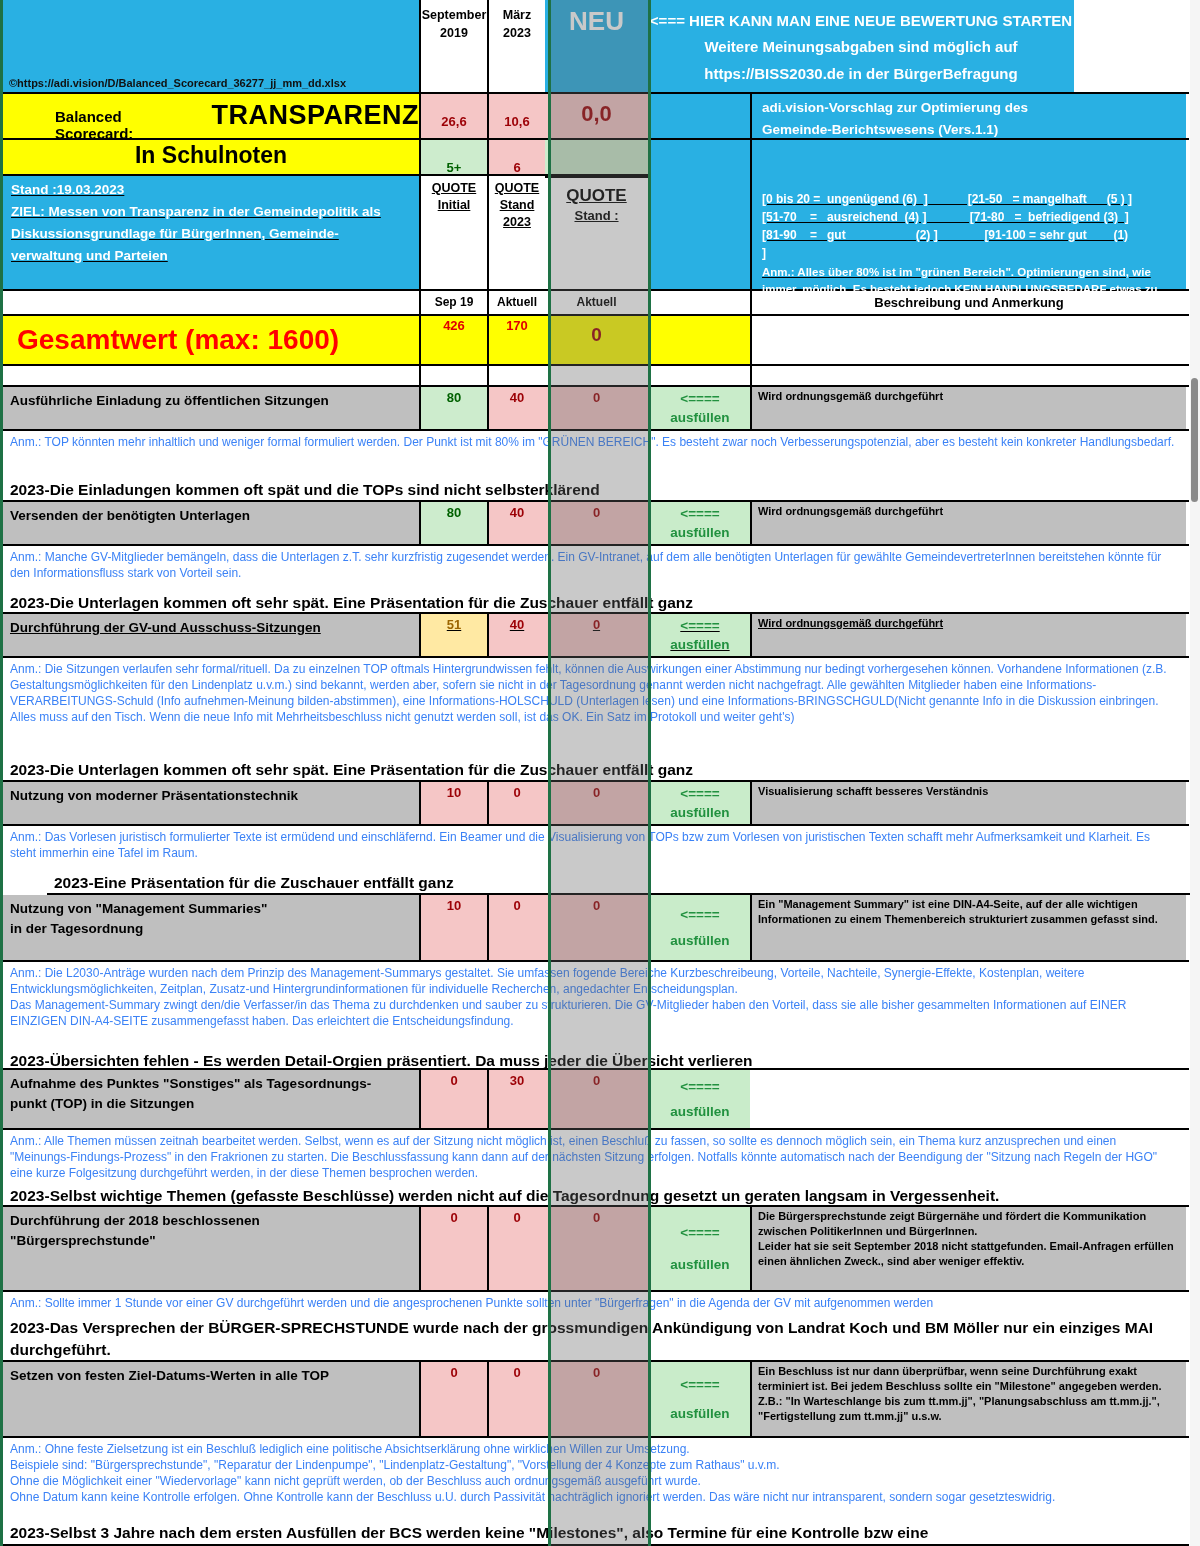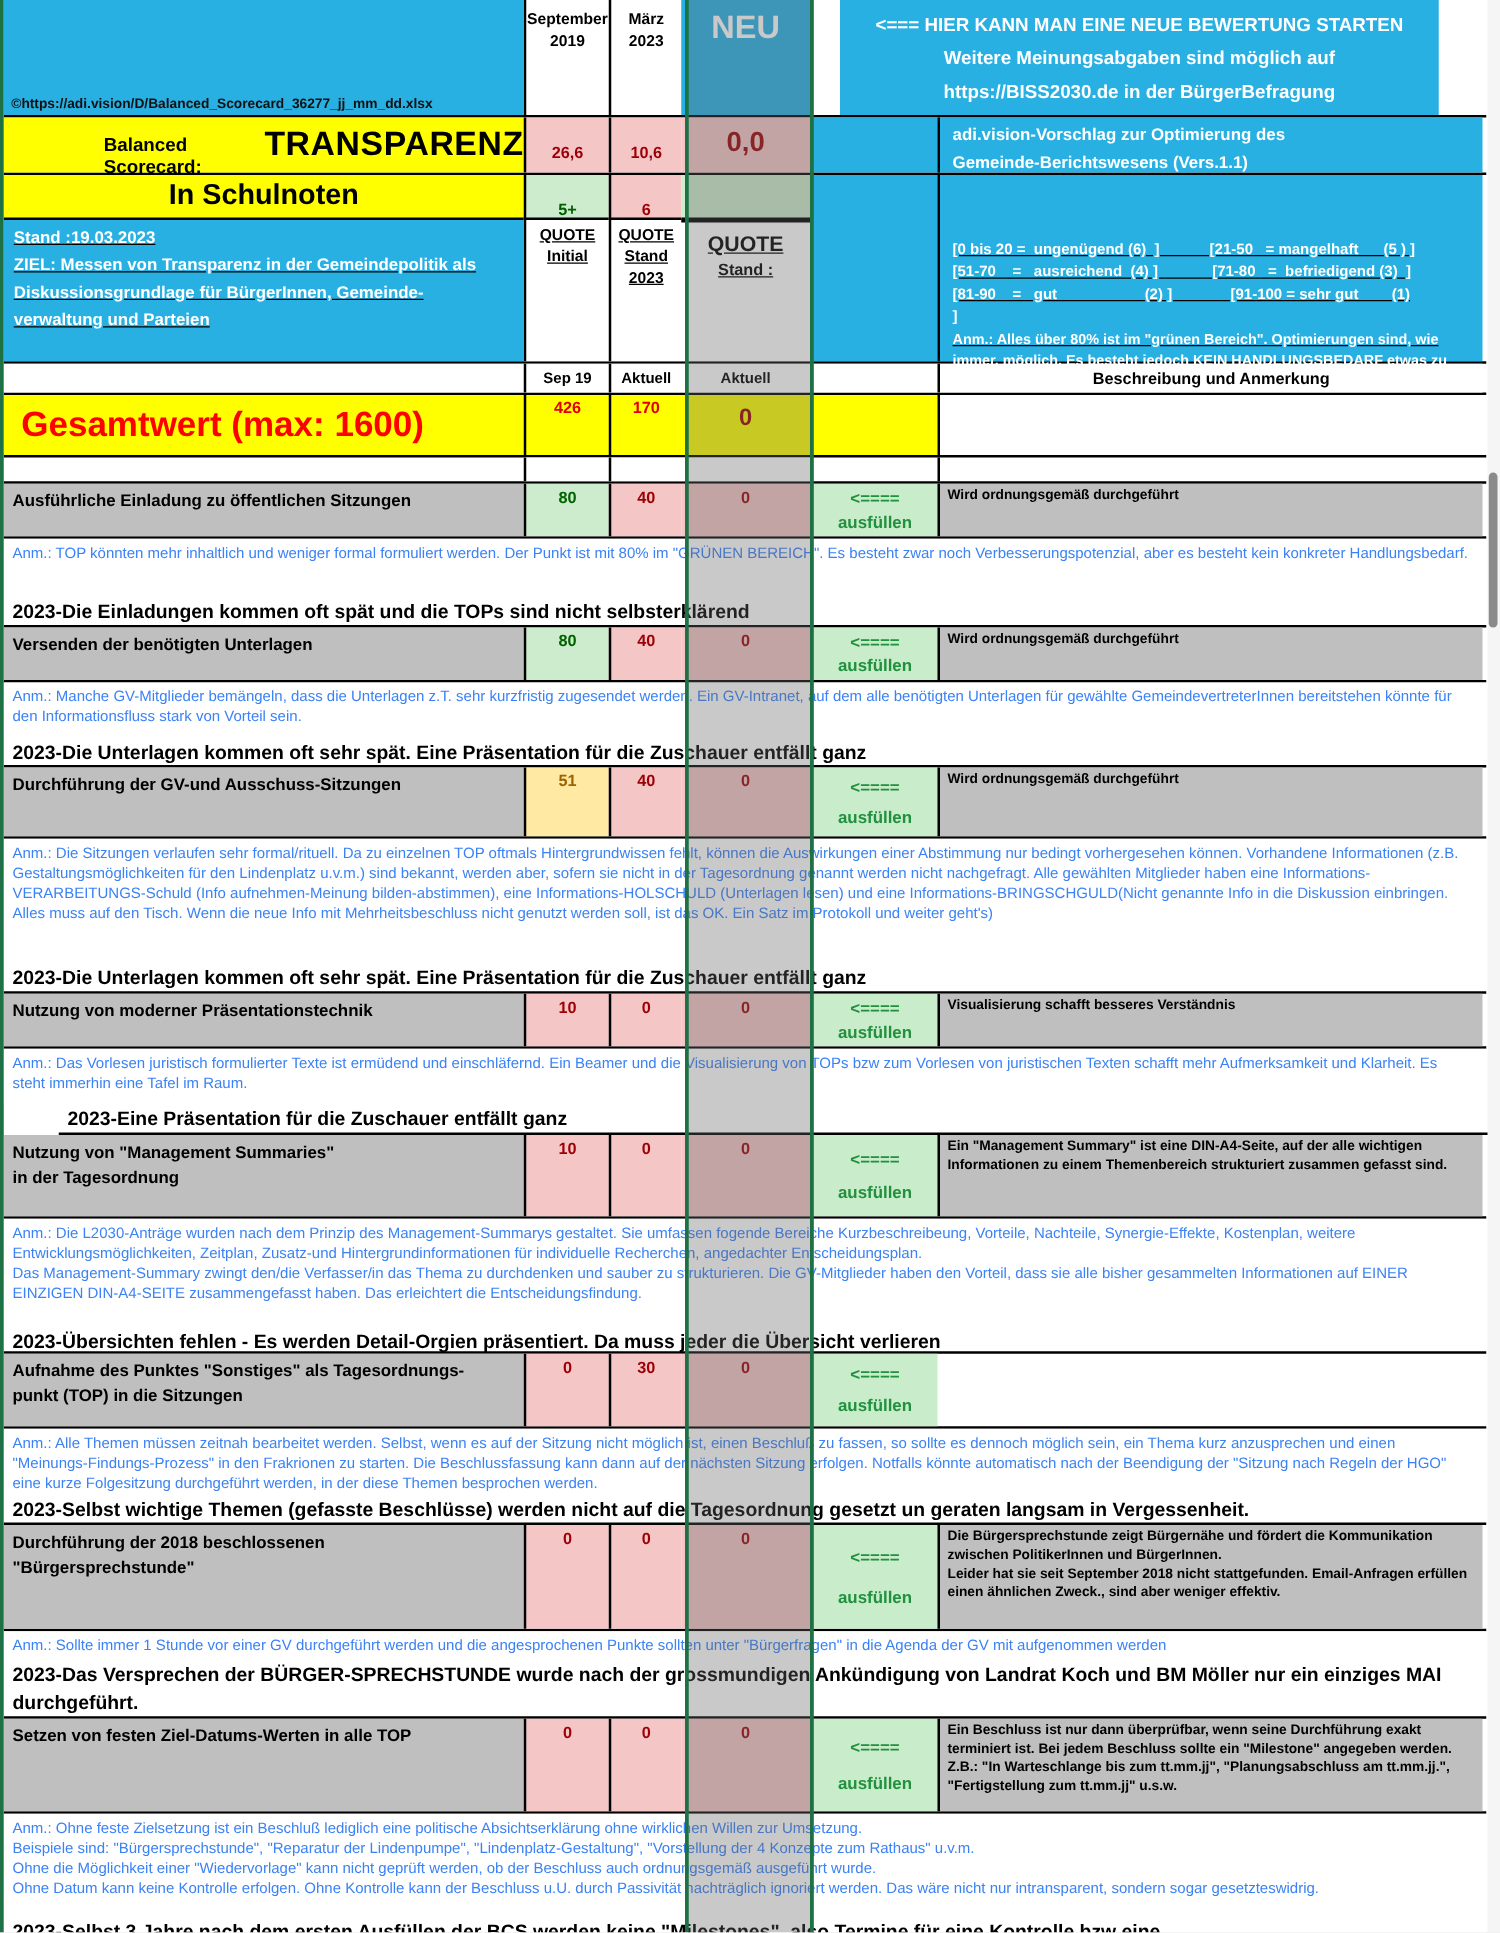--- a/index.html
+++ b/index.html
@@ -4,38 +4,38 @@
 <style>
   html,body{margin:0;padding:0;background:#e8e8e8;}
   .page{
     position:relative;width:1200px;height:1546px;background:#ffffff;
     font-family:"Liberation Sans",sans-serif;overflow:hidden;
     border-left:3px solid #1e7145;box-sizing:border-box;
   }
   .row{display:flex;width:1186px;box-sizing:border-box;}
   .row > div{box-sizing:border-box;flex:0 0 auto;position:relative;}
   .cA{width:416px;} .cB{width:68px;} .cC{width:58px;} .cD{width:103px;}
-  .cE{width:102px;} .cF{width:436px;} .cEF{width:479px;margin-left:24px;}
+  .cE{width:102px;} .cF{width:436px;} .cEF{width:426px;}
   .blue{background:#29b0e3;}
   .yellow{background:#ffff00;}
   .bl{border-left:2px solid #000;}
   .bt{border-top:2px solid #000;}
   .white-bold{color:#fff;font-weight:bold;}
   .pre{white-space:pre-line;}
   .prewrap{white-space:pre-wrap;}
 
   
   .r1{height:94px;border-bottom:2px solid #000;}
   .r1 .hdrcol{background:#fff;font-weight:bold;font-size:12.5px;text-align:center;padding-top:6px;line-height:1.45;}
   .copyright{position:absolute;left:6px;bottom:3px;font-size:11px;color:#111;font-weight:bold;}
   .neu-hdr{background:#29b0e3;color:#fff;font-weight:bold;font-size:26px;text-align:center;padding-top:6px;}
   .start-note{font-size:15px;line-height:1.75;text-align:center;padding-top:8px;}
 
   .r2{height:46px;border-bottom:2px solid #000;}
-  .bsc-label{font-weight:bold;font-size:15px;margin:14px 0 0 80px;}
+  .bsc-label{font-weight:bold;font-size:15px;margin:14px 0 0 52px;}
   .bsc-title{font-weight:bold;font-size:27px;margin:6px 0 0 36px;letter-spacing:0.5px;}
   .valtop{font-weight:bold;font-size:13px;text-align:center;padding-top:20px;}
   .pinkcell{background:#f5c6c6;color:#9c0006;}
   .greencell{background:#cdeccd;color:#006100;}
   .midcell{background:#ffe9a3;color:#9c6500;}
   .neu-val-big{background:#f5c6c6;color:#9c0006;font-weight:bold;font-size:22px;text-align:center;padding-top:7px;}
   .proposal{font-size:13.5px;line-height:1.6;padding:3px 0 0 10px;}
 
   .r3{height:36px;}
   .r3 .cA{border-bottom:2px solid #000;}
@@ -212,21 +212,21 @@
         <span>&lt;====</span>
         <span>ausfüllen</span>
       </div>
       <div class="sec-desc pre">Wird ordnungsgemäß durchgeführt</div>
     </div>
     <div class="sec-anm pre" style="height: 44px;">Anm.: Manche GV-Mitglieder bemängeln, dass die Unterlagen z.T. sehr kurzfristig zugesendet werden. Ein GV-Intranet, auf dem alle benötigten Unterlagen für gewählte GemeindevertreterInnen bereitstehen könnte für den Informationsfluss stark von Vorteil sein.</div>
     <div class="sec-note" style="height: 24px;">2023-Die Unterlagen kommen oft sehr spät. Eine Präsentation für die Zuschauer entfällt ganz</div>
   </div>
 
   <div class="section">
-    <div class="sec-header" style="height: 57px;">
+    <div class="sec-header" style="height: 44px; text-decoration: underline;">
       <div class="sec-title pre">Durchführung der GV-und Ausschuss-Sitzungen</div>
       <div class="sec-val sec-v1 midcell">51</div>
       <div class="sec-val sec-v2 pinkcell">40</div>
       <div class="sec-val sec-v3 pinkcell">0</div>
       <div class="sec-fill">
         <span>&lt;====</span>
         <span>ausfüllen</span>
       </div>
       <div class="sec-desc pre">Wird ordnungsgemäß durchgeführt</div>
     </div>

